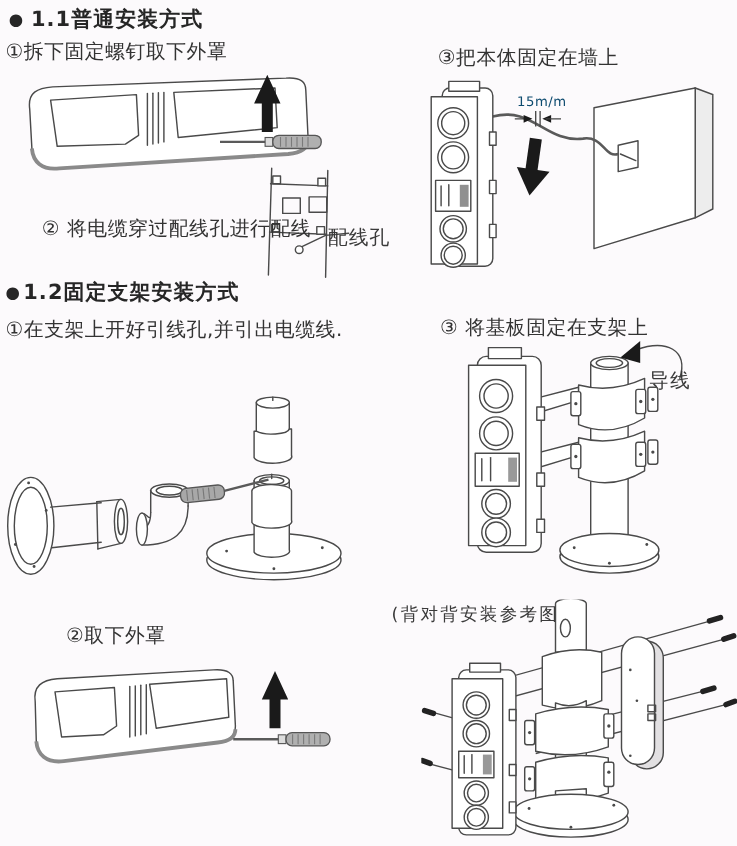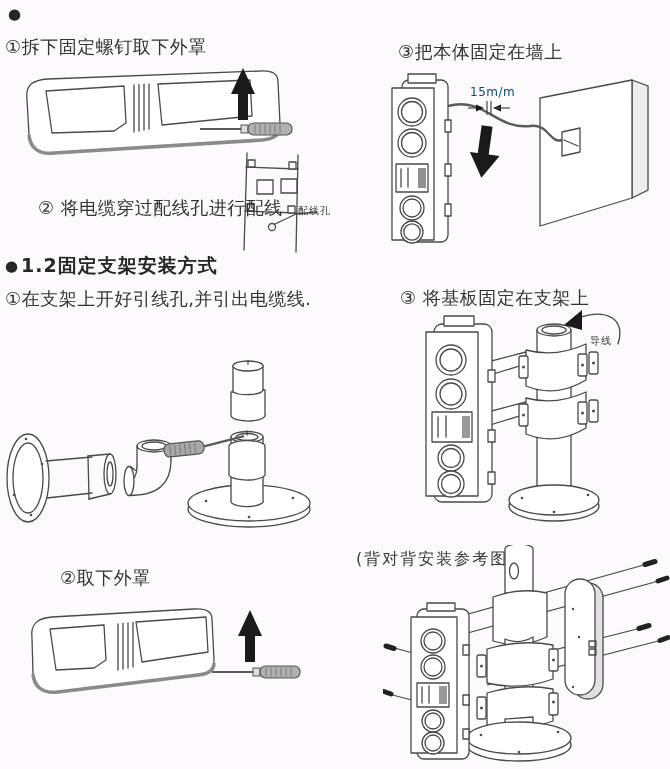--- a/index.html
+++ b/index.html
@@ -9,35 +9,36 @@
     background:#fcfafc;
     font-family:"DejaVu Sans","Liberation Sans",sans-serif;
     color:#262626;
     overflow:hidden;
   }
   .abs{position:absolute;}
   .heading{font-size:19px;font-weight:bold;letter-spacing:1px;white-space:nowrap;display:flex;align-items:center;}
   .heading .bullet{font-size:15px;margin-right:6px;}
   .heading.h2 .bullet{margin-right:2px;}
   .step{font-size:18px;letter-spacing:0.5px;white-space:nowrap;color:#333;}
-  .small-label{font-size:10px;letter-spacing:1px;white-space:nowrap;color:#3a3a3a;}
+  .small-label{font-size:18px;letter-spacing:1px;white-space:nowrap;color:#3a3a3a;}
   .dim-label{font-size:12px;letter-spacing:0.5px;color:#0c4a6e;}
   .caption{font-size:16px;letter-spacing:2px;color:#3a3a3a;white-space:nowrap;}
   svg{display:block;}
   .ln{stroke:#4a4a4a;stroke-width:1.3;fill:none;stroke-linecap:round;stroke-linejoin:round;}
   .lnf{stroke:#4a4a4a;stroke-width:1.3;fill:#ffffff;stroke-linejoin:round;}
   .dk{fill:#1a1a1a;stroke:none;}
 </style>
 </head>
 <body>
 
 <div id="page">
 
   <div class="abs heading" style="left:8px;top:5px;">
     <span class="bullet">●</span>
+    <span>1.1普通安装方式</span>
   </div>
 
   <div class="abs step" style="left:5px;top:35px;">①拆下固定螺钉取下外罩</div>
 
   <svg class="abs" style="left:12px;top:66px;" width="290" height="92" viewBox="0 0 290 92">
     <path class="lnf" d="M15,33 C13,18 22,14 36,13 L248,5 C262,4 266,9 266,16 L268,58 C268,69 261,73 250,74 L42,87 C26,89 18,81 17,69 Z"></path>
     <path d="M17,69 C18,81 26,89 42,87 L250,74 C261,73 268,69 268,61" fill="none" stroke="#8a8a8a" stroke-width="3.5"></path>
     <path class="ln" d="M34,25 L112,20 L114,57 L102,65 L40,67 Z"></path>
     <path class="ln" d="M146,18 L238,14 L240,50 L150,59 Z"></path>
     <line class="ln" x1="122" y1="19" x2="122" y2="66"></line>

